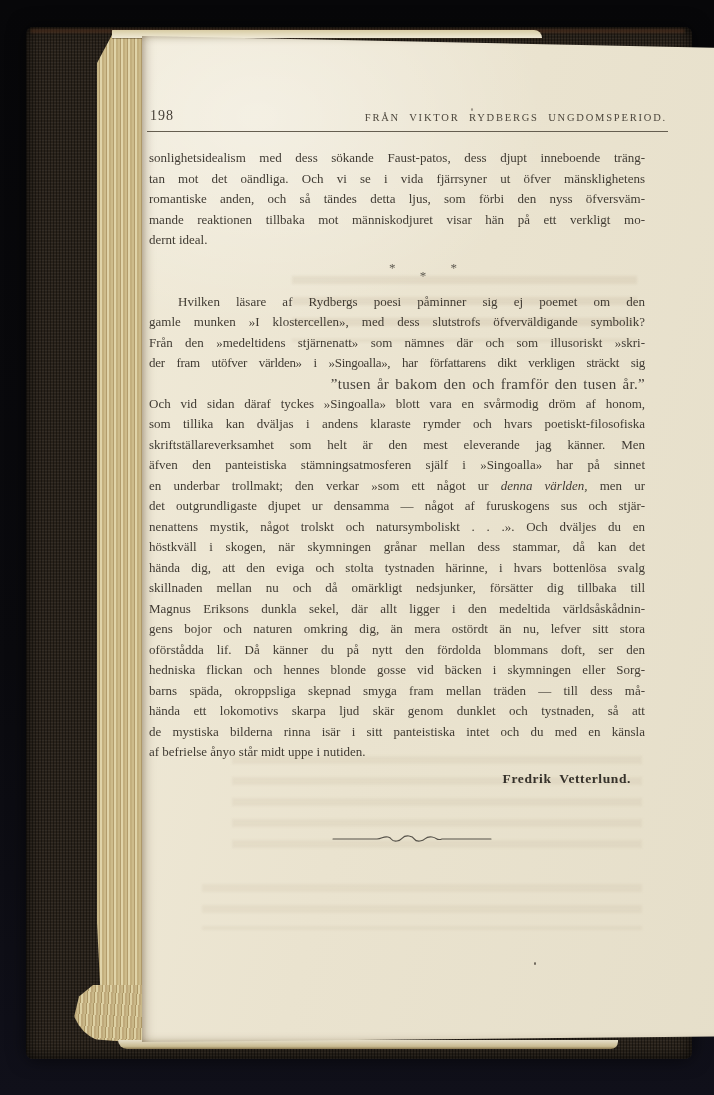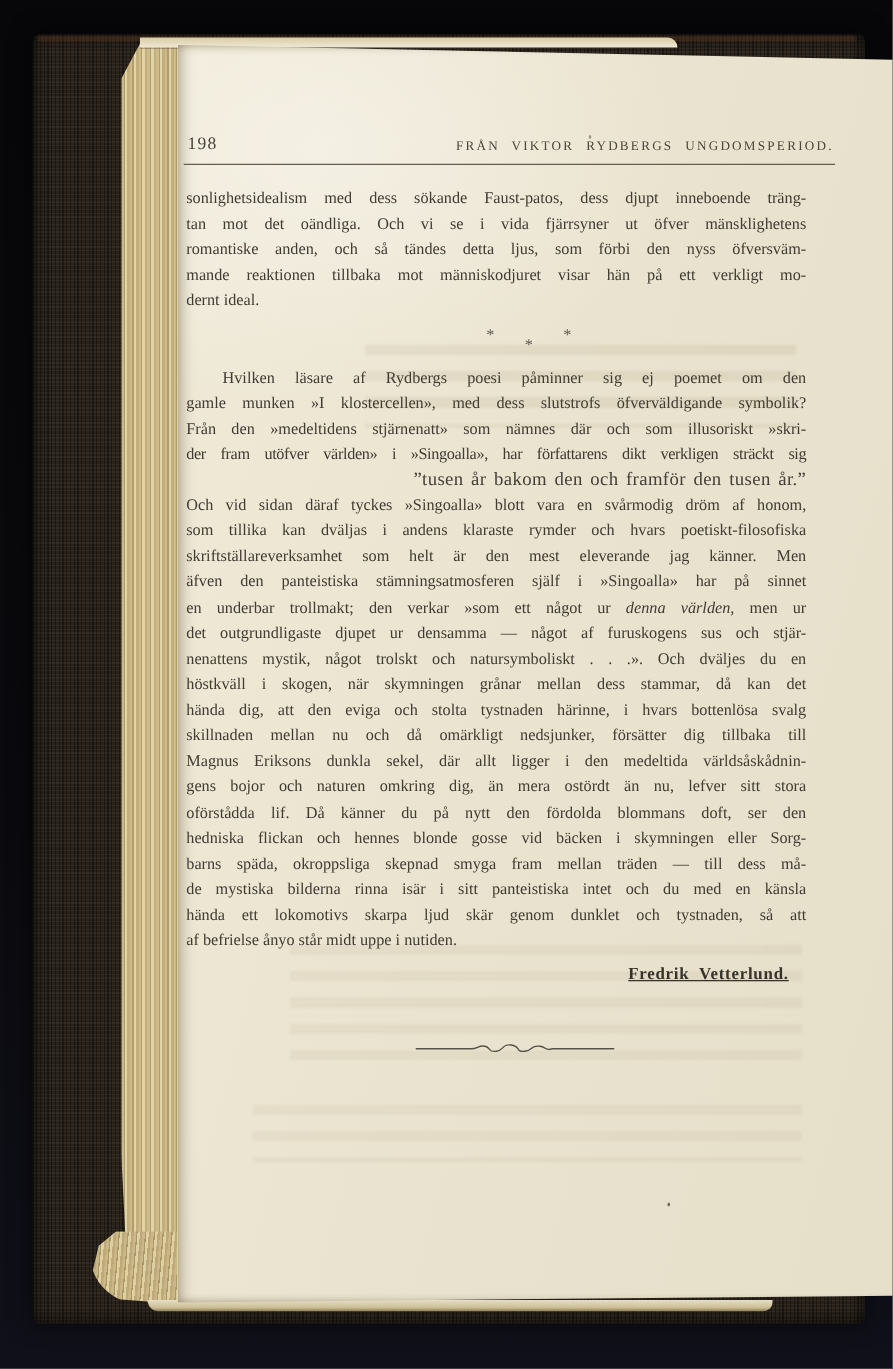--- a/index.html
+++ b/index.html
@@ -92,21 +92,21 @@
   }
   .ln { text-align:justify; text-align-last:justify; white-space:normal; }
   .ln.last { text-align:right; text-align-last:left; }
   .ln.indent { padding-left:29px; }
   .ln.squeeze { letter-spacing:-0.3px; }
   .ln em { }
   .sep { height:38px; margin-top:3px; position:relative; }
   .sep .stars { position:absolute; left:240px; top:4px; width:68px; display:flex; justify-content:space-between; color:#5d5950; font-size:13px; }
   .sep .stars span:nth-child(2) { transform:translateY(8px); }
   .verse { text-align:right; font-size:15px; line-height:18px; letter-spacing:.3px; word-spacing:2px; color:#45403a; margin:1px 0 1px 0; }
-  .signature { margin-top:6px; text-align:right; padding-right:14px; font-weight:bold; font-size:13.5px; letter-spacing:.6px; word-spacing:4px; color:#36322b;text-decoration:underline; }
+  .signature { margin-top:6px; text-align:right; padding-right:14px; font-weight:bold; font-size:13.5px; letter-spacing:.6px; word-spacing:4px; color:#36322b; }
   .ornament { margin-top:41px; text-align:center; padding-left:30px; }
   .ornament svg { display:inline-block; }
 </style>
 </head>
 <body>
 
 <div class="cover"></div>
 <div class="cover-edge-highlight"></div>
 <div class="fan"></div>
 <div class="fan-bottom-curve"></div>
@@ -162,22 +162,22 @@
       <div class="ln">det outgrundligaste djupet ur densamma — något af furuskogens sus och stjär-</div>
       <div class="ln">nenattens mystik, något trolskt och natursymboliskt . . .». Och dväljes du en</div>
       <div class="ln">höstkväll i skogen, när skymningen grånar mellan dess stammar, då kan det</div>
       <div class="ln">hända dig, att den eviga och stolta tystnaden härinne, i hvars bottenlösa svalg</div>
       <div class="ln">skillnaden mellan nu och då omärkligt nedsjunker, försätter dig tillbaka till</div>
       <div class="ln">Magnus Eriksons dunkla sekel, där allt ligger i den medeltida världsåskådnin-</div>
       <div class="ln">gens bojor och naturen omkring dig, än mera ostördt än nu, lefver sitt stora</div>
       <div class="ln">oförstådda lif. Då känner du på nytt den fördolda blommans doft, ser den</div>
       <div class="ln">hedniska flickan och hennes blonde gosse vid bäcken i skymningen eller Sorg-</div>
       <div class="ln">barns späda, okroppsliga skepnad smyga fram mellan träden — till dess må-</div>
+      <div class="ln">hända ett lokomotivs skarpa ljud skär genom dunklet och tystnaden, så att</div>
       <div class="ln">de mystiska bilderna rinna isär i sitt panteistiska intet och du med en känsla</div>
-      <div class="ln">hända ett lokomotivs skarpa ljud skär genom dunklet och tystnaden, så att</div>
       <div class="ln last">af befrielse ånyo står midt uppe i nutiden.</div>
     </div>
 
     <div class="signature">Fredrik Vetterlund.</div>
 
     <div class="ornament">
       <svg width="162" height="18" viewBox="0 0 162 18">
         <path d="M2 9 H46 C51 9 52 6 57 7 C62 8 59 12 66 11 C73 10 70 5 78 6 C86 7 81 12 89 11 C96 10 93 6 101 7 C107 8 105 11 111 9 H160" fill="none" stroke="#56524a" stroke-width="1.1" stroke-linecap="round"></path>
       </svg>
     </div>

